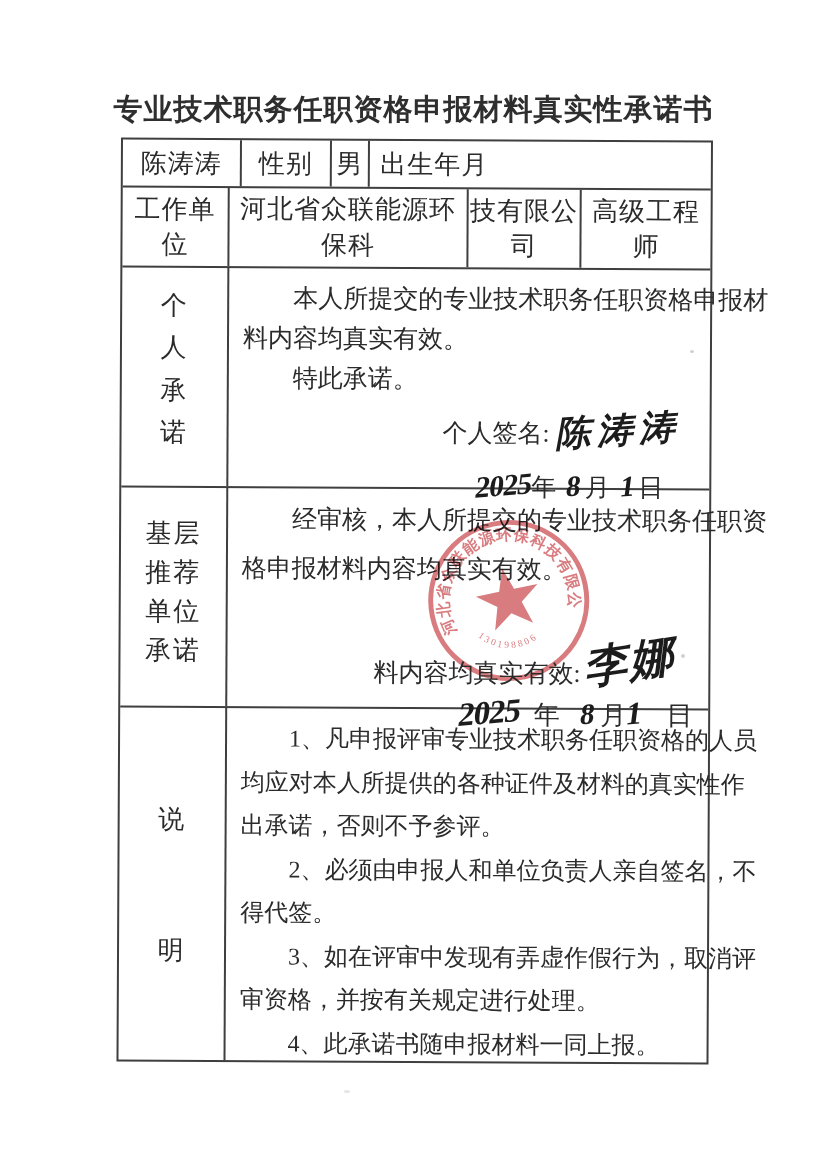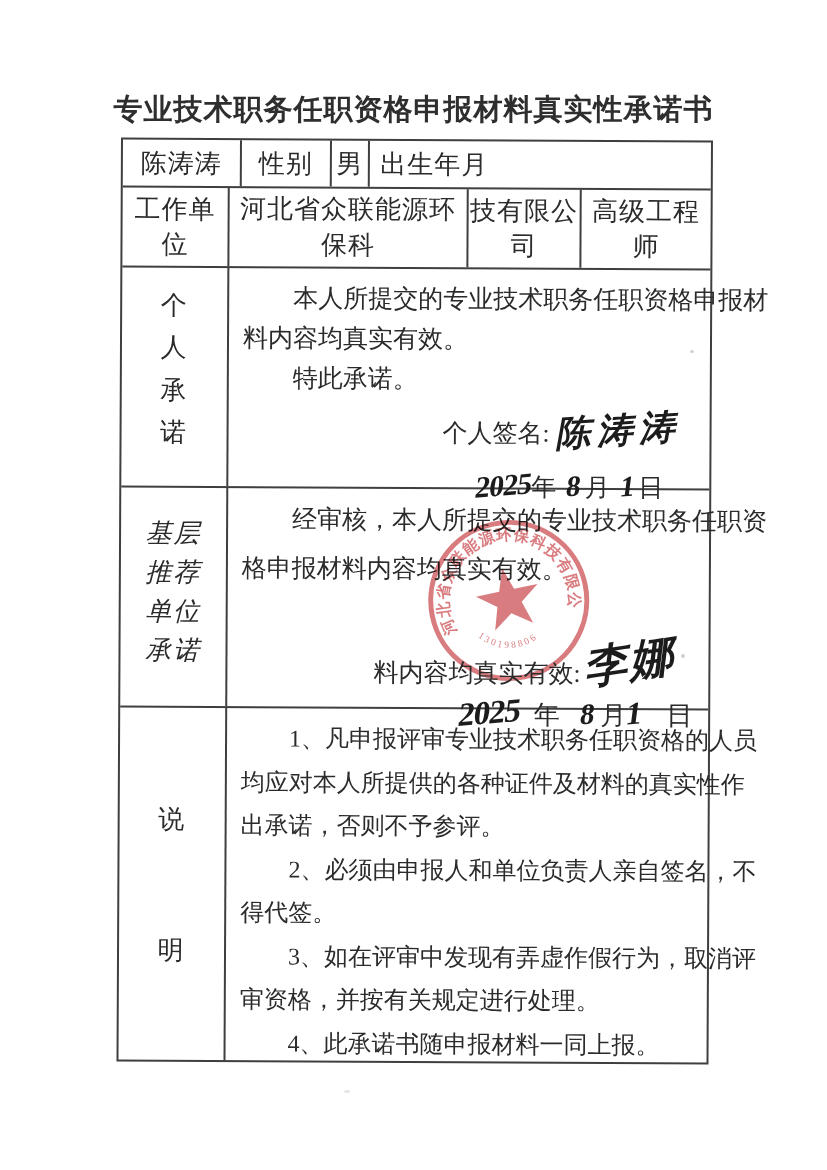--- a/index.html
+++ b/index.html
@@ -29,21 +29,21 @@
   .r1 { height:46px; }
   .r2 { height:80px; }
   .r3 { height:220px; }
   .r4 { height:220px; }
   .r5 { height:356px; }
   .employer-val { flex-direction:column; line-height:36px; }
   
   .vlabel { display:flex; flex-direction:column; align-items:center; font-size:26px; letter-spacing:2px; }
   .vl-personal { justify-content:space-evenly; padding:12px 0 28px; }
   .vl-unit { justify-content:flex-start; padding-top:26px; }
-  .vl-unit .pair { line-height:39px;font-style:italic; }
+  .vl-unit .pair { line-height:39px; }
   .vl-notes { justify-content:center; gap:96px; }
   
   .content { font-size:25px; }
   .ln { line-height:40px; padding:0 14px; white-space:nowrap; }
   .indent { text-indent:2em; }
   .r3 .content { padding-top:10px; }
   .r4 .content { padding-top:6px; }
   .r4 .ln { line-height:49px; }
   .r5 .content { padding-top:9px; font-size:24px; }
   .r5 .ln { line-height:43.5px; }

